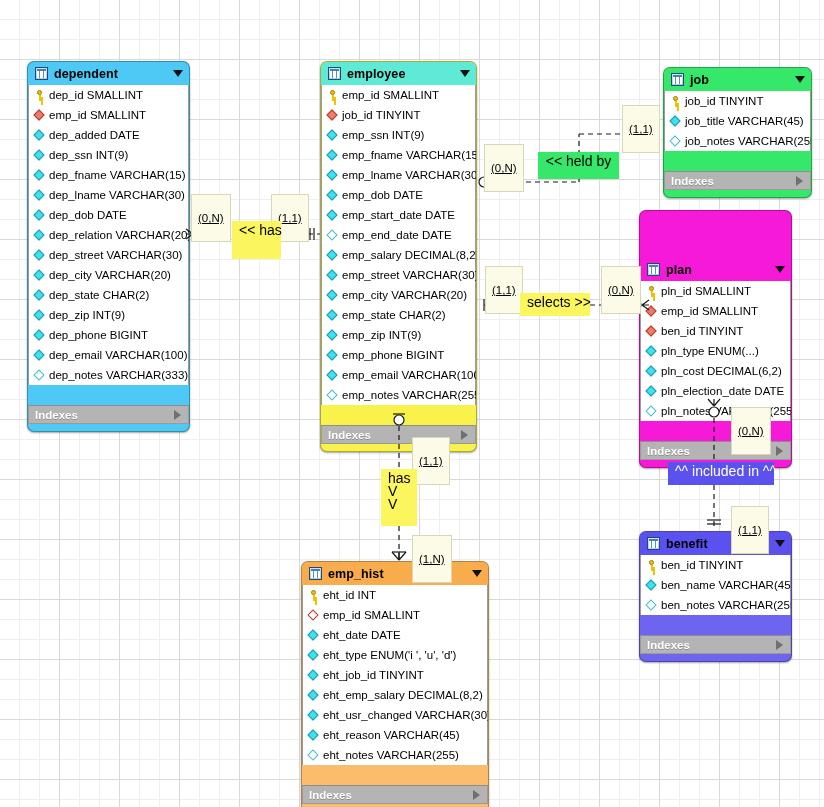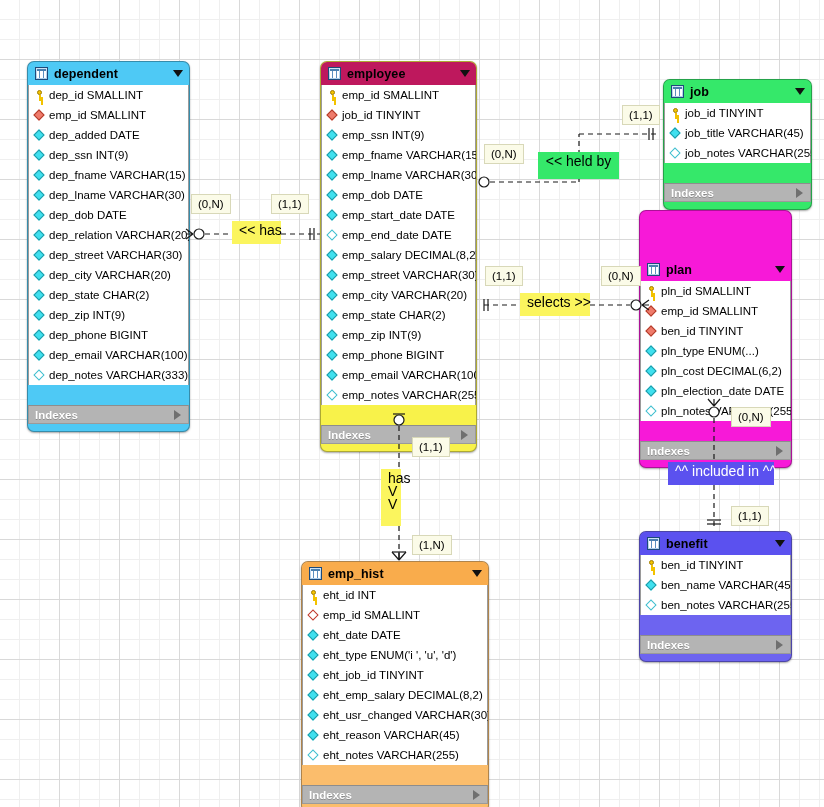--- a/index.html
+++ b/index.html
@@ -163,24 +163,25 @@
     white-space: pre;
     line-height: 13px;
     z-index: 6;
   }
   .card {
     position: absolute;
     background: #fbfbe8;
     border: 1px solid #d8d8b8;
     font-size: 11.5px;
     color: #000;
-    padding: 3px 6px;
+    padding: 17px 6px;
     box-sizing: border-box;
     z-index: 5;
     white-space: nowrap;
+    text-decoration: underline;
   }
   .conn-svg {
     position: absolute;
     left: 0; top: 0;
     width: 824px; height: 807px;
     pointer-events: none;
     z-index: 3;
   }
 </style>
 </head>
@@ -298,21 +299,21 @@
             <span class="gly dia nul"></span>
             <span class="cname">dep_notes VARCHAR(333)</span>
           </div>
         </div>
         <div class="idx">
           <span class="ilabel">Indexes</span>
           <span class="iarrow"></span>
         </div>
       </div>
       <div class="tbl" style="left: 320px; top: 61px; width: 157px; background: rgb(248, 242, 74);">
-        <div class="tbl-header" style="background: #be185d;">
+        <div class="tbl-header" style="background: #5eead4;">
           <span class="hdr-icon"></span>
           <span class="tname">employee</span>
           <span class="caret"></span>
         </div>
         <div class="cols">
           <div class="col">
             <span class="gly key"></span>
             <span class="cname">emp_id SMALLINT</span>
           </div>
           <div class="col">
@@ -374,21 +375,21 @@
           <div class="col">
             <span class="gly dia nul"></span>
             <span class="cname">emp_notes VARCHAR(255)</span>
           </div>
         </div>
         <div class="idx">
           <span class="ilabel">Indexes</span>
           <span class="iarrow"></span>
         </div>
       </div>
-      <div class="tbl" style="left: 663px; top: 79px; width: 149px; background: rgb(53, 232, 106);">
+      <div class="tbl" style="left: 663px; top: 67px; width: 149px; background: rgb(53, 232, 106);">
         <div class="tbl-header" style="background: rgb(53, 232, 106);">
           <span class="hdr-icon"></span>
           <span class="tname">job</span>
           <span class="caret"></span>
         </div>
         <div class="cols">
           <div class="col">
             <span class="gly key"></span>
             <span class="cname">job_id TINYINT</span>
           </div>
@@ -516,24 +517,24 @@
             <span class="cname">eht_notes VARCHAR(255)</span>
           </div>
         </div>
         <div class="idx">
           <span class="ilabel">Indexes</span>
           <span class="iarrow"></span>
         </div>
       </div>
     </div>
   <div id="rels-layer">
-      <div class="rel" style="left: 232px; top: 221px; width: 49px; height: 23px; background: rgb(251, 245, 94); text-align: center; color: rgb(0, 0, 0); font-weight: normal;">&lt;&lt; has</div>
+      <div class="rel" style="left: 232px; top: 221px; width: 49px; height: 38px; background: rgb(251, 245, 94); text-align: center; color: rgb(0, 0, 0); font-weight: normal;">&lt;&lt; has</div>
       <div class="rel" style="left: 538px; top: 152px; width: 81px; height: 27px; background: rgb(53, 232, 106); text-align: center; color: rgb(0, 0, 0); font-weight: normal;">&lt;&lt; held by</div>
       <div class="rel" style="left: 520px; top: 293px; width: 70px; height: 23px; background: rgb(251, 245, 94); text-align: left; color: rgb(0, 0, 0); font-weight: normal;">selects &gt;&gt;</div>
-      <div class="rel" style="left: 381px; top: 469px; width: 20px; height: 57px; background: rgb(251, 245, 94); text-align: left; color: rgb(0, 0, 0); font-weight: normal;">has
+      <div class="rel" style="left: 381px; top: 469px; width: 36px; height: 57px; background: rgb(251, 245, 94); text-align: left; color: rgb(0, 0, 0); font-weight: normal;">has
 V
 V</div>
       <div class="rel" style="left: 668px; top: 462px; width: 106px; height: 23px; background: rgb(91, 81, 239); text-align: center; color: rgb(255, 255, 255); font-weight: normal;">^^ included in ^^</div>
     </div>
   <div id="cards-layer">
       <div class="card" style="left: 191px; top: 194px;">(0,N)</div>
       <div class="card" style="left: 271px; top: 194px;">(1,1)</div>
       <div class="card" style="left: 484px; top: 144px;">(0,N)</div>
       <div class="card" style="left: 622px; top: 105px;">(1,1)</div>
       <div class="card" style="left: 485px; top: 266px;">(1,1)</div>

